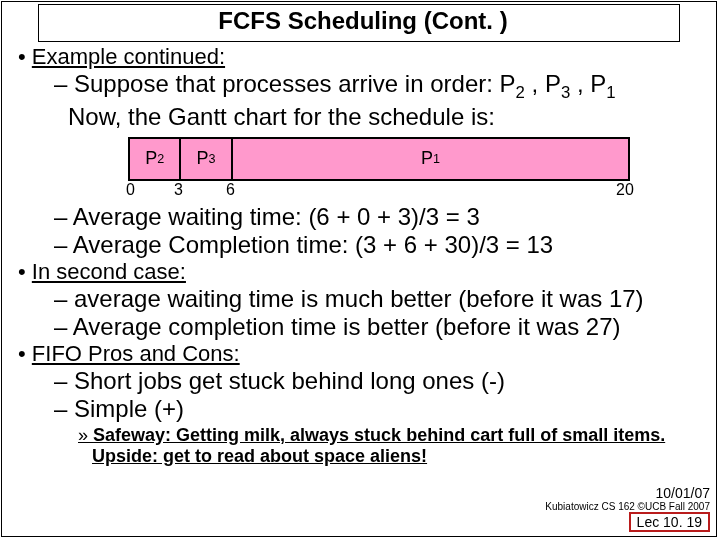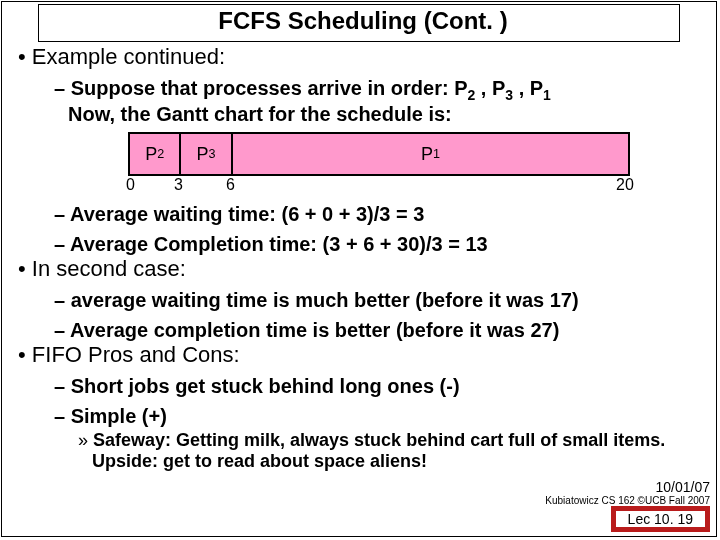--- a/index.html
+++ b/index.html
@@ -29,31 +29,31 @@
   }
   .title {
     font-size: 24px;
     font-weight: bold;
   }
   .bullet-1 {
     margin: 0 0 0 16px;
     font-size: 22px;
   }
   .bullet-2 {
-    margin: 7px 0 0 52px;
-    font-size: 20px;
+    margin: 0 0 0 52px;
+    font-size: 24px;
     text-indent: -14px;
     padding-left: 14px;
-    font-weight: bold;
   }
   .bullet-3 {
     margin: 2px 0 0 76px;
     font-size: 18px;
     text-indent: -14px;
     padding-left: 14px;
+    text-decoration: underline;
   }
   .gantt-wrap {
     margin: 6px 0 2px 126px;
   }
   .gantt {
     display: flex;
     border-top: 2px solid #000;
     border-bottom: 2px solid #000;
     border-left: 2px solid #000;
     height: 40px;
@@ -92,24 +92,24 @@
     justify-content: space-between;
     align-items: flex-end;
     flex-direction: column;
   }
   .footer .center {
     flex: 1;
     text-align: left;
     font-size: 10px;
   }
   .lec-box {
-    border: 5px solid #b91c1c;
-    padding: 0 12px;
+    border: 2px solid #b91c1c;
+    padding: 0 6px;
   }
-  .u { }
+  .u { text-decoration: underline; }
   .sub3-wrap { margin-bottom: 6px; }
 </style>
 </head>
 <body>
 
 <div class="slide">
 
   <div class="title-box">
     <span class="title">FCFS Scheduling (Cont. )</span>
   </div>

